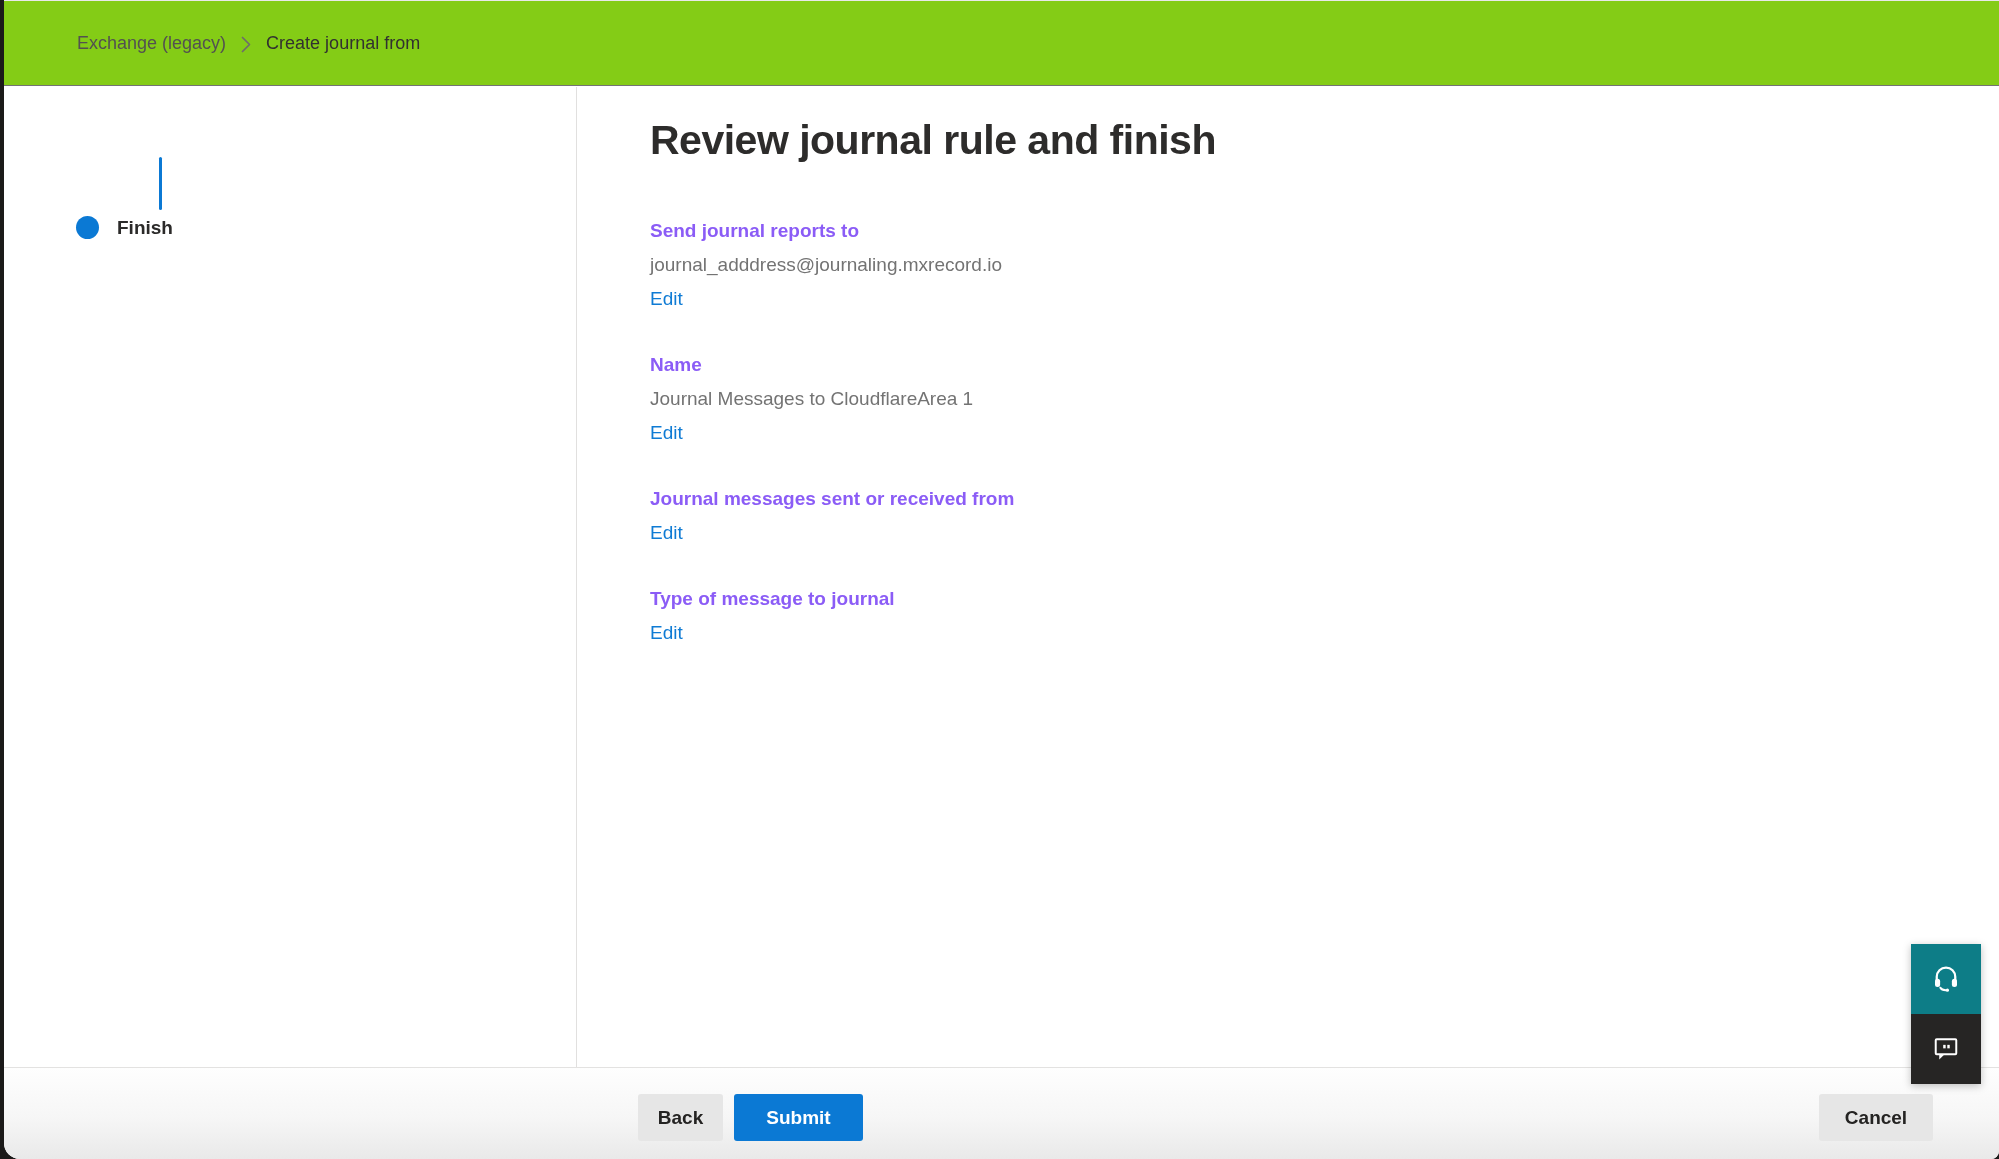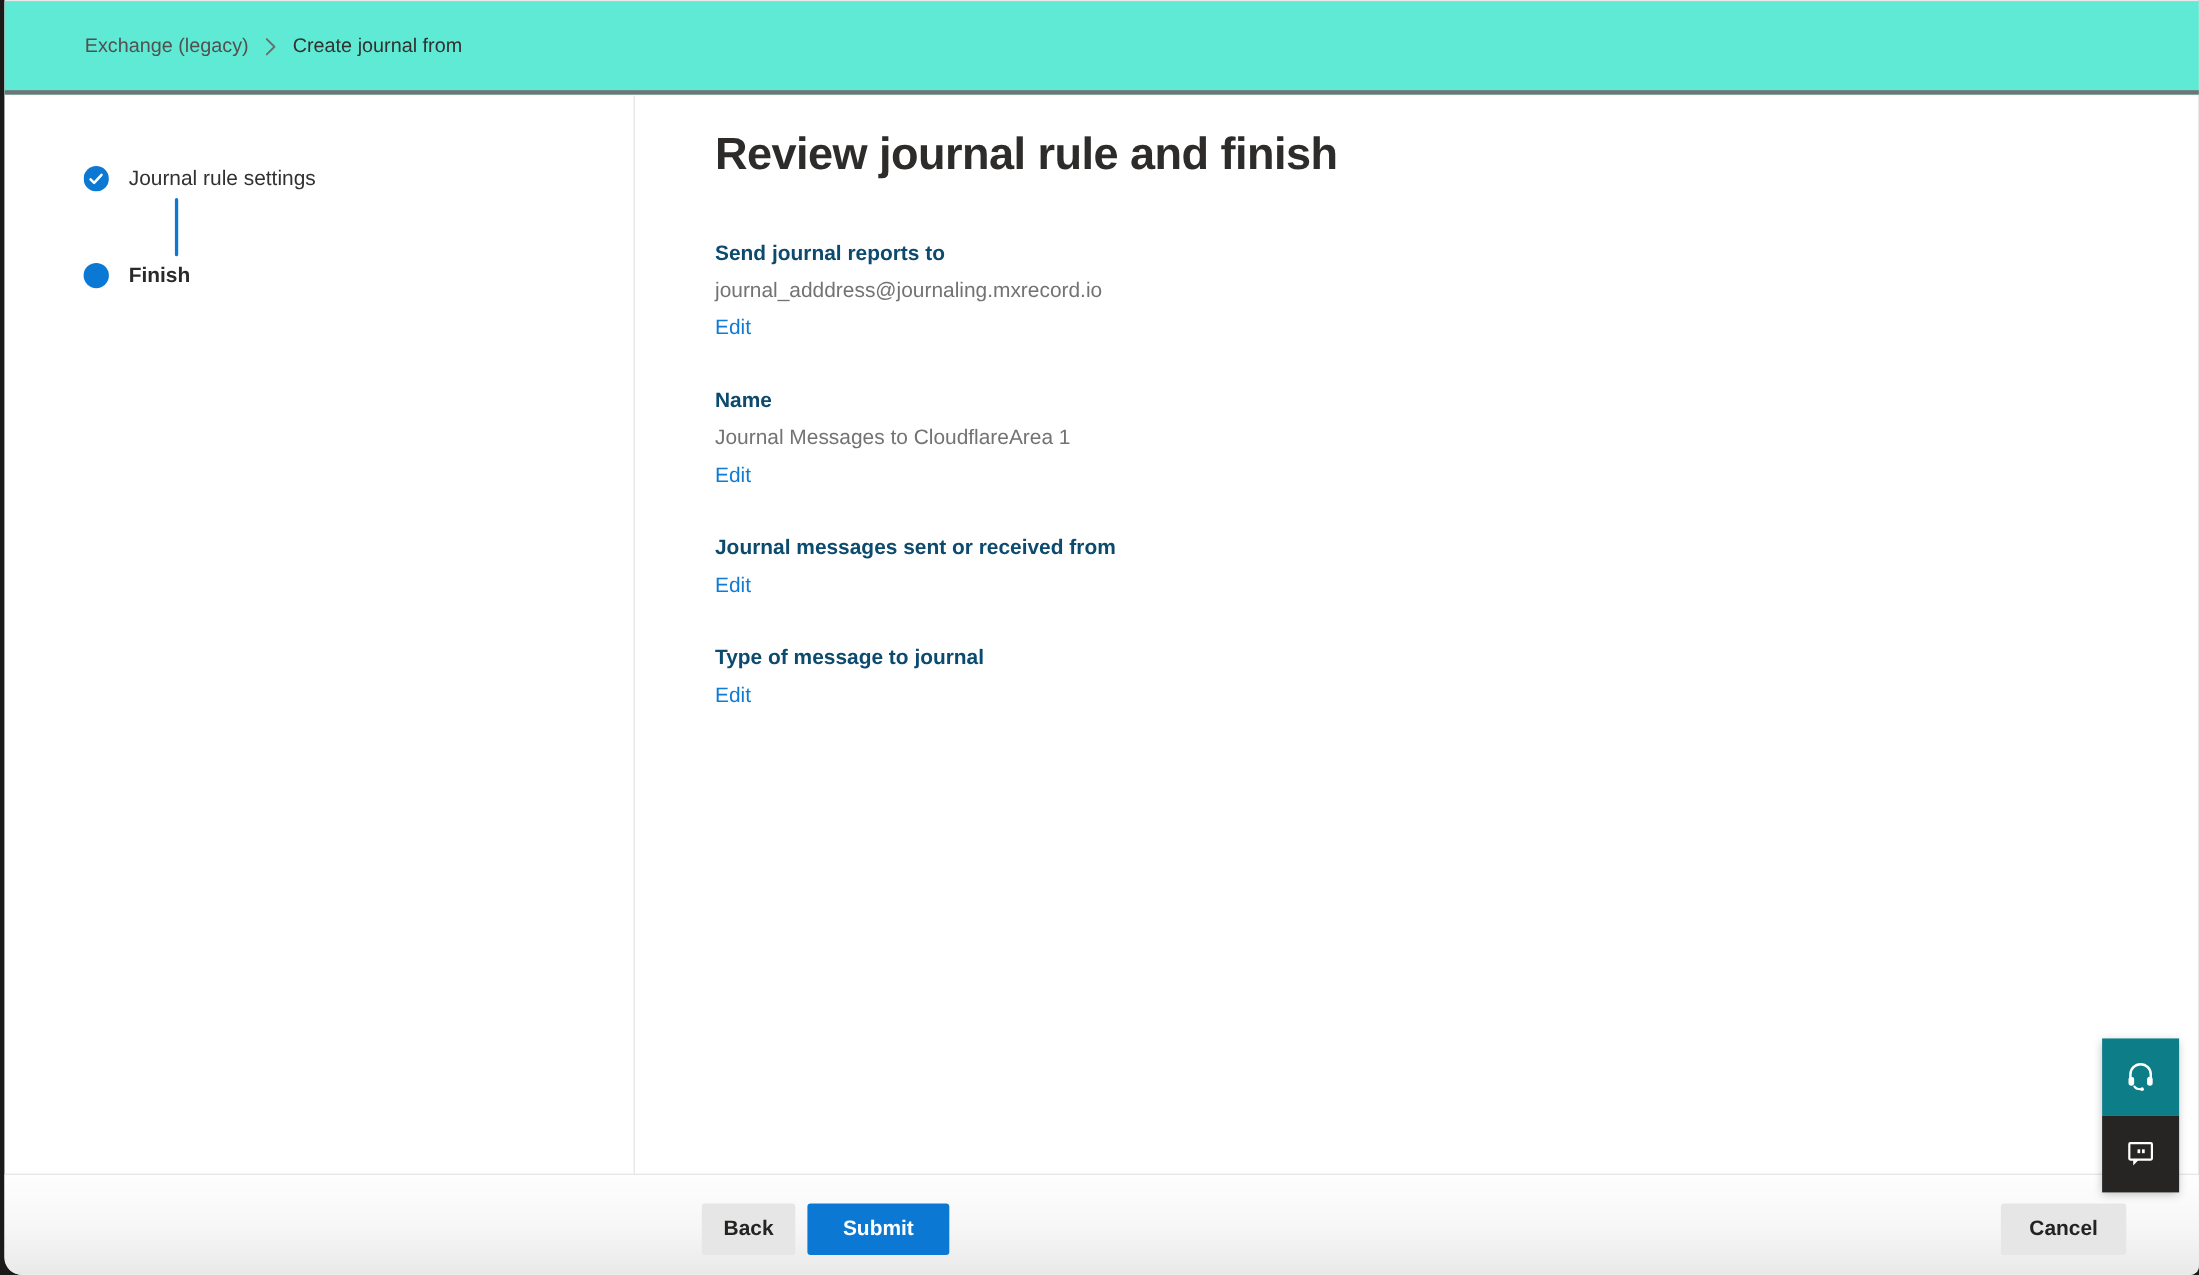--- a/index.html
+++ b/index.html
@@ -15,22 +15,22 @@
     background: #ffffff;
     border-bottom-left-radius: 16px;
     border-bottom-right-radius: 8px;
     border-top: 1px solid #e8e8e8;
     overflow: hidden;
   }
 
   
   .topbar {
     position: absolute; left: 0; top: 0; right: 0; height: 85px;
-    background: #5eead4;
-    border-bottom: 4px solid #737373;
+    background: #84cc16;
+    border-bottom: 1px solid #737373;
     display: flex; align-items: center;
     padding-left: 73px;
   }
   .crumb-link {
     font-size: 18px; color: #535150; text-decoration: none; cursor: pointer;
   }
   .crumb-sep { display: inline-flex; margin: 0 14px; padding-top: 2px; }
   .crumb-current { font-size: 18px; color: #323130; }
 
   
@@ -66,21 +66,21 @@
   .page-title {
     font-size: 41px;
     font-weight: 700;
     color: #2d2c2b;
     letter-spacing: -0.5px;
     margin-bottom: 50px;
   }
   .review-section { margin-bottom: 32px; }
   .section-label {
     font-size: 19px; line-height: 34px;
-    font-weight: 700; color: #0c4a6e;
+    font-weight: 700; color: #8b5cf6;
   }
   .section-value {
     font-size: 19px; line-height: 34px;
     color: #737373;
   }
   .edit-link {
     display: inline-block;
     font-size: 19px; line-height: 34px;
     color: #0f7bd4; cursor: pointer; text-decoration: none;
   }
@@ -130,29 +130,20 @@
       <svg width="12" height="19" viewBox="0 0 12 19" fill="none">
         <path d="M2.5 2.5l7 7-7 7" stroke="#6e6c6a" stroke-width="1.7" fill="none" stroke-linecap="round" stroke-linejoin="round"></path>
       </svg>
     </span>
     <span class="crumb-current">Create journal from</span>
   </header>
 
   <div class="body-row">
 
     <aside class="steps-panel">
-      <div class="step">
-        <span class="step-badge">
-          <svg width="23" height="23" viewBox="0 0 24 24">
-            <circle cx="12" cy="12" r="12" fill="#0b79d4"></circle>
-            <path d="M6.6 12.6l3.4 3.4 7-7.6" stroke="#ffffff" stroke-width="2.4" fill="none" stroke-linecap="round" stroke-linejoin="round"></path>
-          </svg>
-        </span>
-        <span class="step-label">Journal rule settings</span>
-      </div>
       <div class="step-connector"></div>
       <div class="step">
         <span class="step-badge current"></span>
         <span class="step-label bold">Finish</span>
       </div>
     </aside>
 
     <main class="content">
       <h1 class="page-title">Review journal rule and finish</h1>
       <div id="sections">

